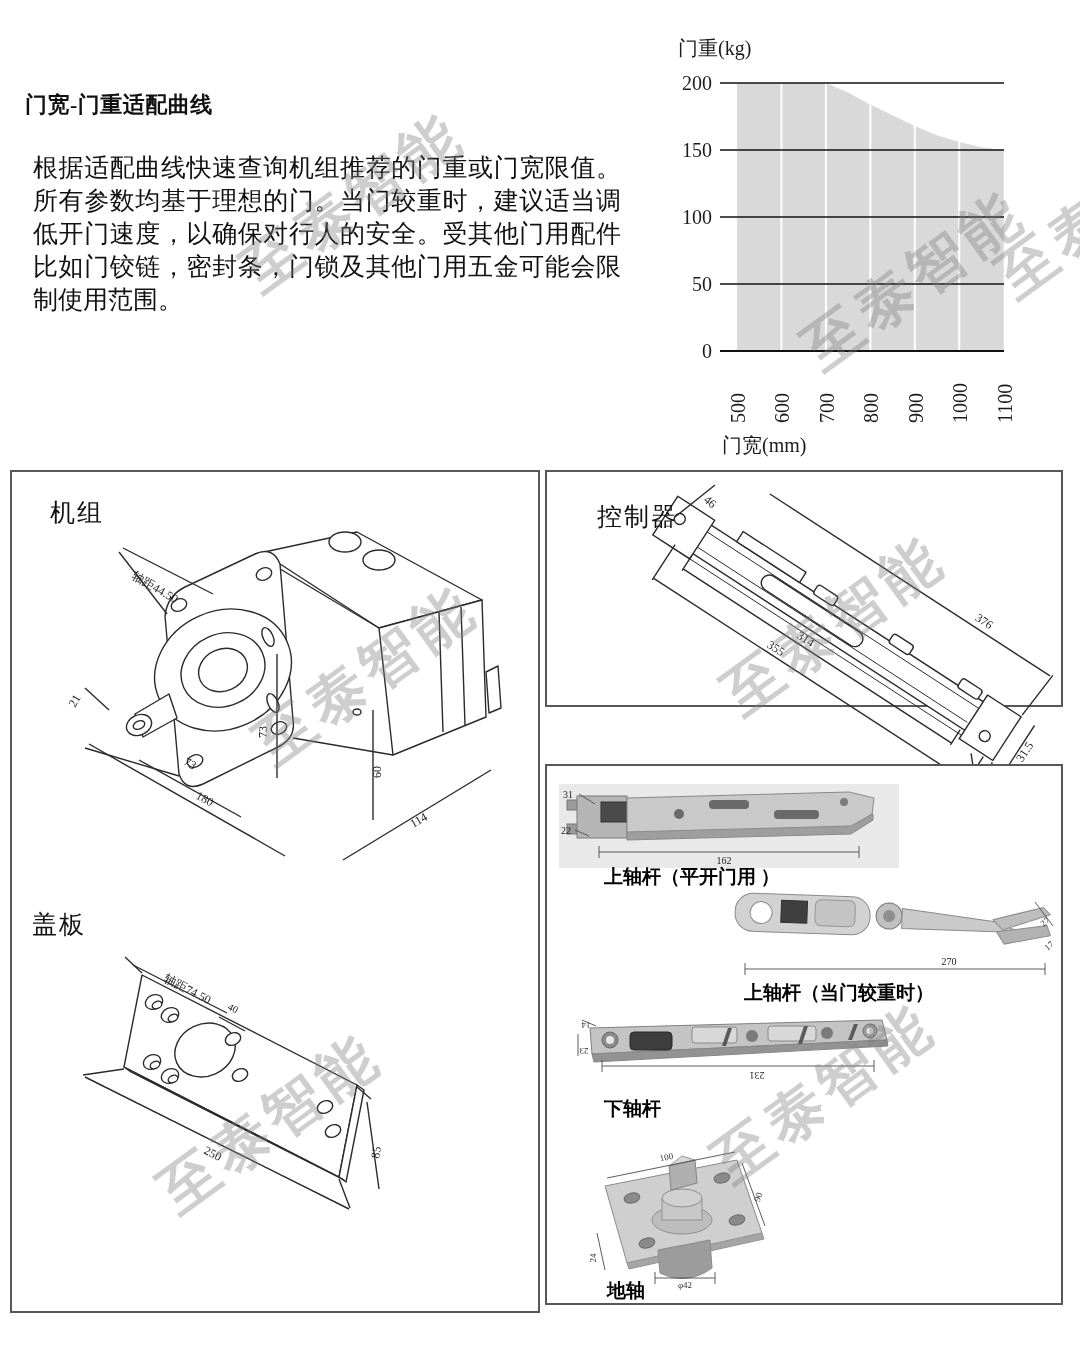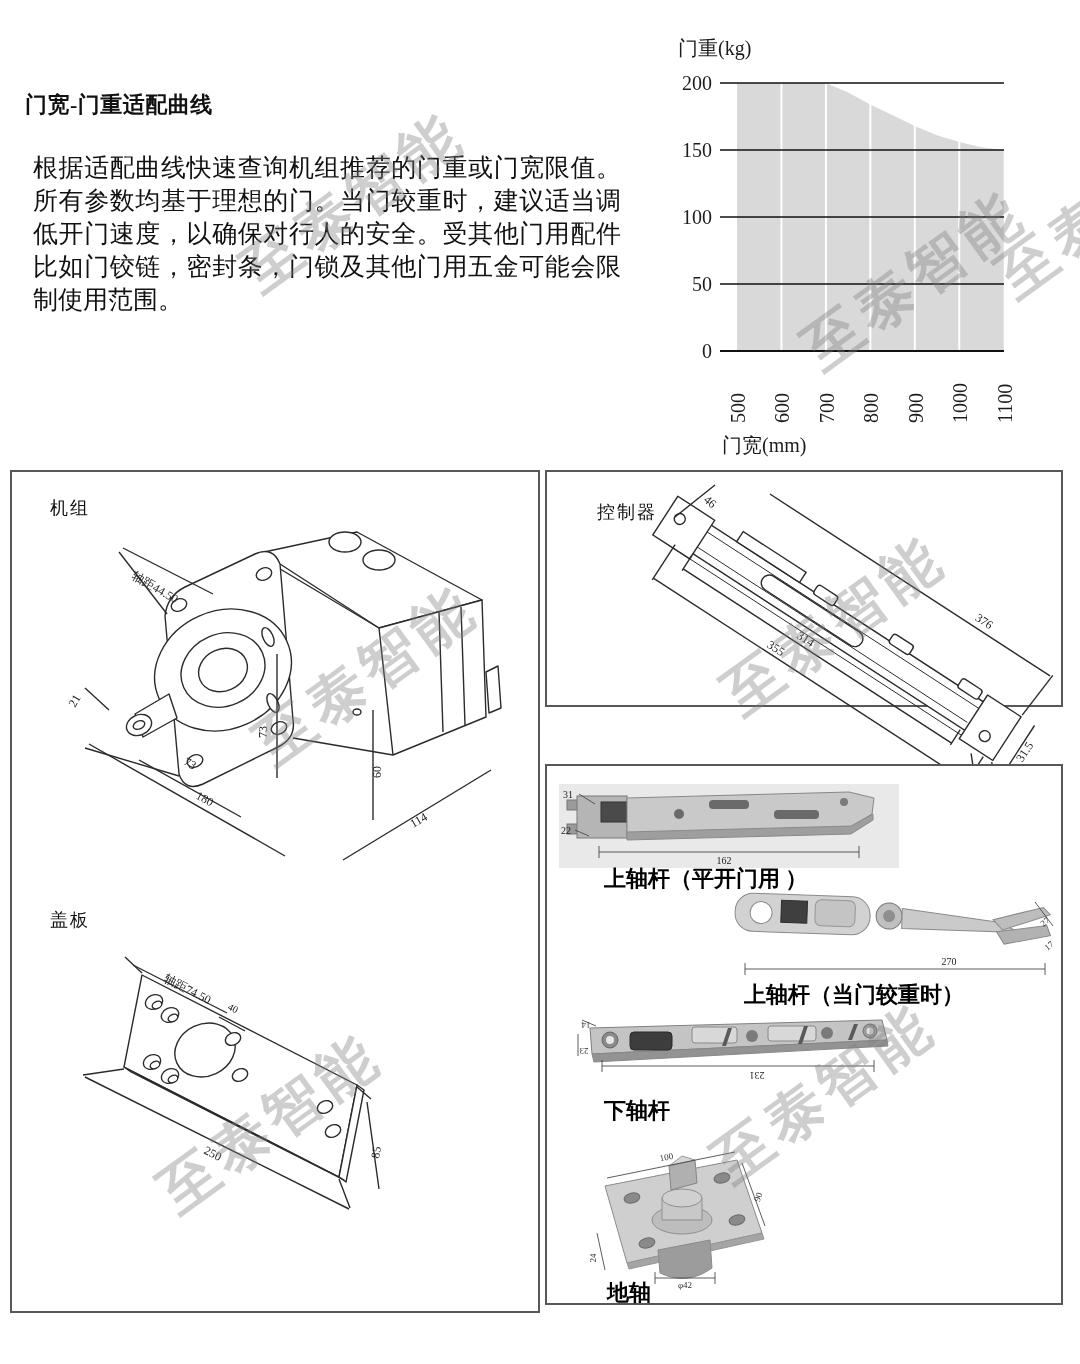--- a/index.html
+++ b/index.html
@@ -5,22 +5,22 @@
   html,body{margin:0;padding:0}
   body{width:1080px;height:1364px;position:relative;background:#fff;overflow:hidden;
        font-family:"Liberation Serif","DejaVu Serif",serif;color:#111}
   .intro{position:absolute;left:25px;top:90px;width:604px}
   .intro h2{font-size:22px;font-weight:bold;margin:0 0 31px 0;letter-spacing:.5px}
   .intro p{font-size:25px;line-height:33px;margin:8px;text-align:justify}
   .panel{position:absolute;border:2px solid #57585a;background:#fff;box-sizing:border-box}
   #panel-left{left:10px;top:470px;width:530px;height:843px}
   #panel-controller{left:545px;top:470px;width:518px;height:237px}
   #panel-parts{left:545px;top:764px;width:518px;height:541px}
-  .panel-label{position:absolute;font-size:18px;color:#111;letter-spacing:2px;z-index:3}
-  .caption{position:absolute;font-size:22px;font-weight:bold;color:#000;z-index:3;white-space:nowrap}
+  .panel-label{position:absolute;font-size:25px;color:#111;letter-spacing:2px;z-index:3}
+  .caption{position:absolute;font-size:19px;font-weight:bold;color:#000;z-index:3;white-space:nowrap}
   svg{position:absolute;overflow:visible}
   svg text{font-family:"Liberation Serif","DejaVu Serif",serif;fill:#1c1c1c}
   .tick{font-size:20px}
   .axis-title{font-size:20px}
   .dim{font-size:12px;fill:#222}
   .dim-s{font-size:10px;fill:#222}
   .dim-xs{font-size:9px;fill:#333}
   .draw path,.draw ellipse,.draw rect,.draw circle{fill:#fff;stroke:#2b2b2b;stroke-width:1.4;stroke-linejoin:round}
   .draw line{stroke:#2b2b2b;stroke-width:1.4}
   .dl{stroke:#4a4a4a;stroke-width:.9;fill:none}
@@ -107,21 +107,21 @@
     <line class="dl" x1="316" y1="348" x2="464" y2="258"></line>
     <text class="dim" transform="translate(104,66) rotate(30)">轴距44.50</text>
     <text class="dim" transform="translate(48,196) rotate(-60)">21</text>
     <text class="dim" transform="translate(156,252) rotate(29)">73</text>
     <text class="dim" transform="translate(168,286) rotate(29)">180</text>
     <text class="dim" transform="translate(240,226) rotate(-90)">73</text>
     <text class="dim" transform="translate(354,266) rotate(-90)">60</text>
     <text class="dim" transform="translate(386,316) rotate(-30)">114</text>
   </svg>
 
-  <div class="panel-label" style="left:38px;top:436px">盖板</div>
+  <div class="panel-label" style="left:20px;top:436px">盖板</div>
 
   <svg class="draw" style="left:15px;top:445px" width="505" height="330" viewBox="0 0 505 330">
     <path d="M115,58 L330,168 L312,260 L97,150 Z"></path>
     <path d="M330,168 L337,173 L319,265 L312,260 Z"></path>
     <path d="M97,150 L104,155 L317,263 L312,260 Z"></path>
     <ellipse cx="178" cy="133" rx="31" ry="26" transform="rotate(-25 178 133)"></ellipse>
     <ellipse cx="127" cy="85" rx="9" ry="7" transform="rotate(-25 127 85)"></ellipse>
     <ellipse cx="130" cy="88" rx="5" ry="3.5" transform="rotate(-25 130 88)"></ellipse>
     <ellipse cx="143" cy="98" rx="9" ry="7" transform="rotate(-25 143 98)"></ellipse>
     <ellipse cx="146" cy="101" rx="5" ry="3.5" transform="rotate(-25 146 101)"></ellipse>

